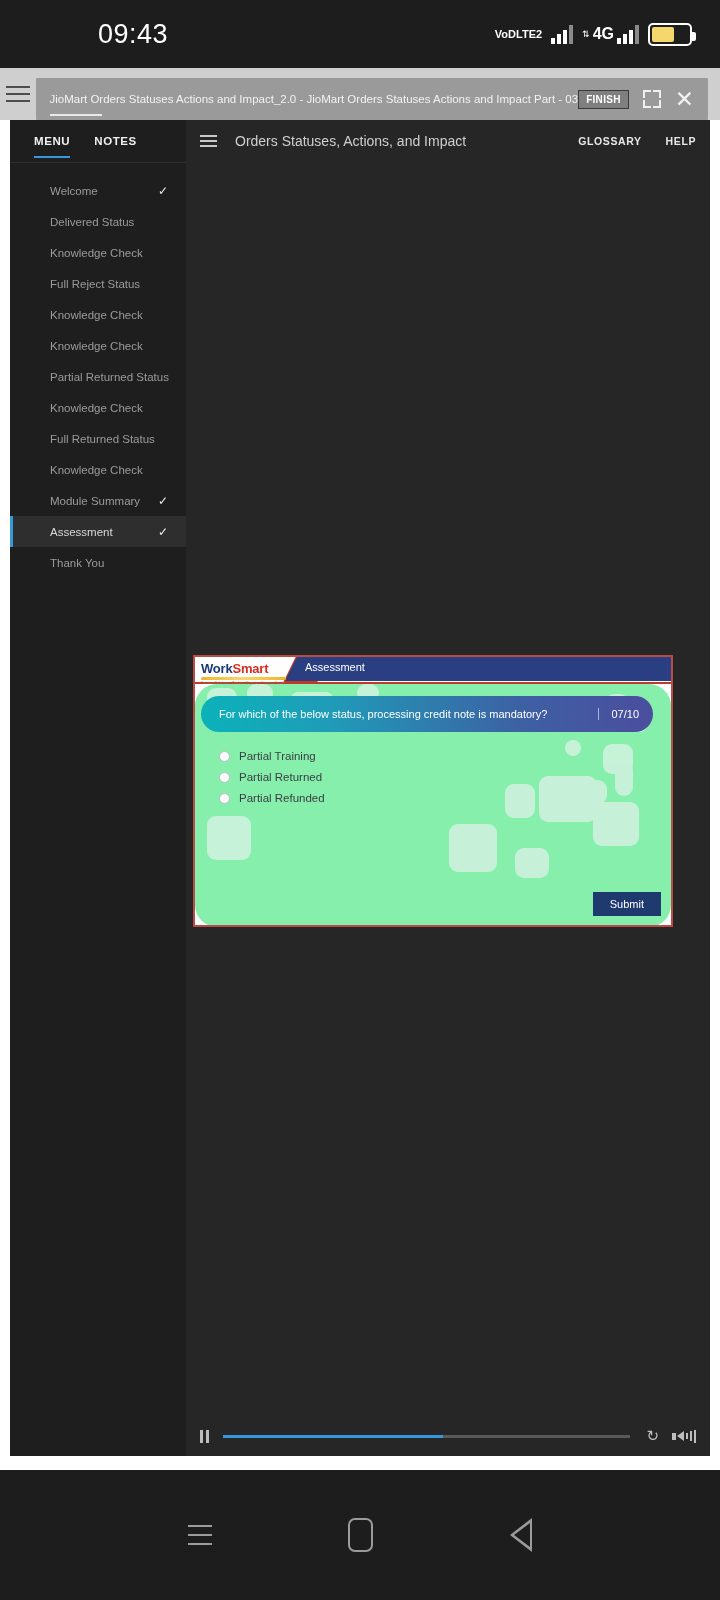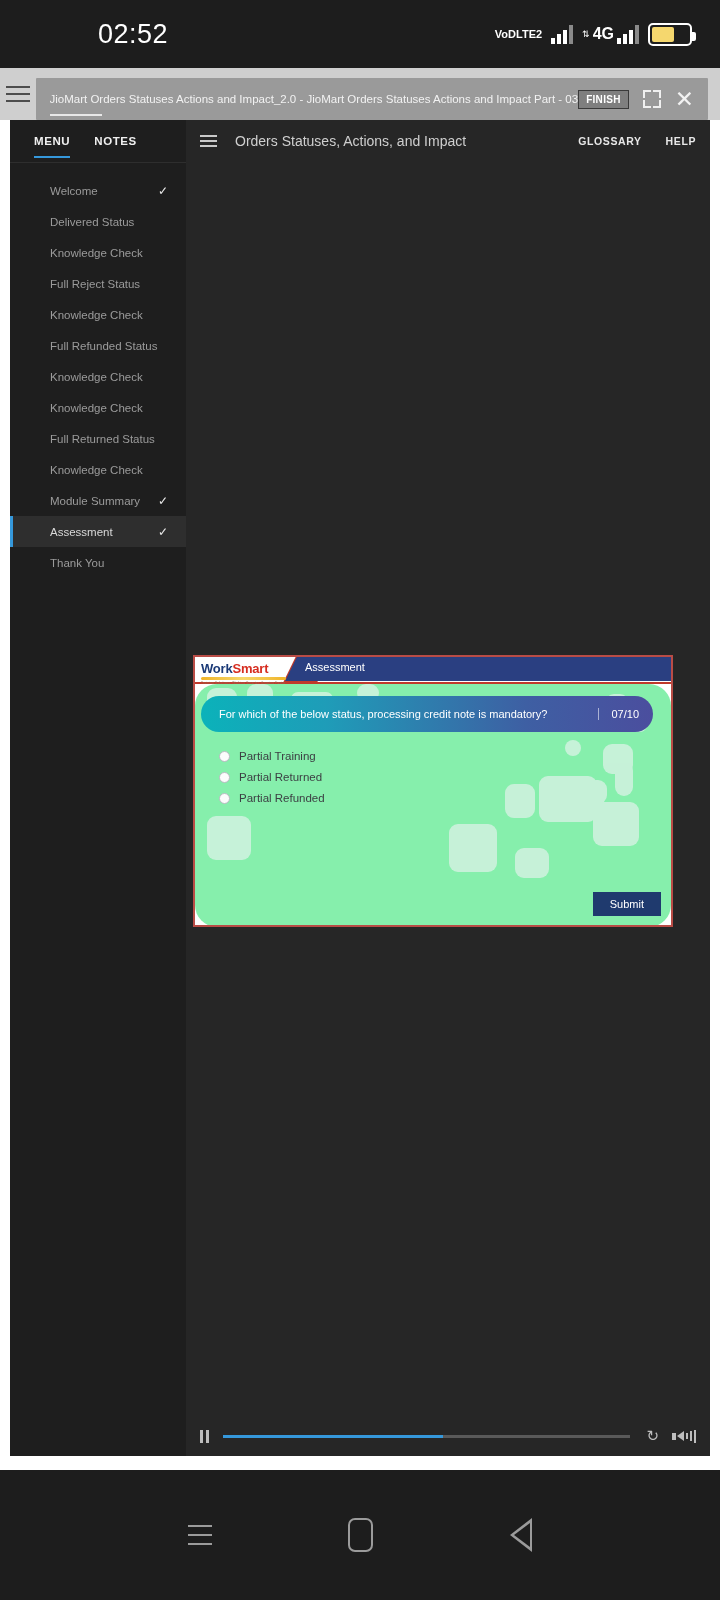--- a/index.html
+++ b/index.html
@@ -150,21 +150,21 @@
     border-bottom:17px solid transparent; border-right:22px solid #9b9b9b;
     position:relative; }
   .nv-back::after{ content:""; position:absolute; left:4px; top:-12px;
     border-top:12px solid transparent; border-bottom:12px solid transparent;
     border-right:16px solid #1d1d1d; }
 </style>
 </head>
 <body>
 
 <div class="statusbar">
-  <div class="sb-time">02:52</div>
+  <div class="sb-time">09:43</div>
   <div class="sb-right">
     <div class="volte">
       <span>VoD</span>
       <span>LTE2</span>
     </div>
     <div class="bars">
         <i></i>
         <i></i>
         <i></i>
         <i></i>
@@ -227,24 +227,24 @@
         <div class="mitem">
           <span class="lbl">Knowledge Check</span>
         </div>
         <div class="mitem">
           <span class="lbl">Full Reject Status</span>
         </div>
         <div class="mitem">
           <span class="lbl">Knowledge Check</span>
         </div>
         <div class="mitem">
-          <span class="lbl">Full Refunded Status</span>
-        </div>
-        <div class="mitem">
-          <span class="lbl">Knowledge Check</span>
+          <span class="lbl">Knowledge Check</span>
+        </div>
+        <div class="mitem">
+          <span class="lbl">Partial Returned Status</span>
         </div>
         <div class="mitem">
           <span class="lbl">Knowledge Check</span>
         </div>
         <div class="mitem">
           <span class="lbl">Full Returned Status</span>
         </div>
         <div class="mitem">
           <span class="lbl">Knowledge Check</span>
         </div>

